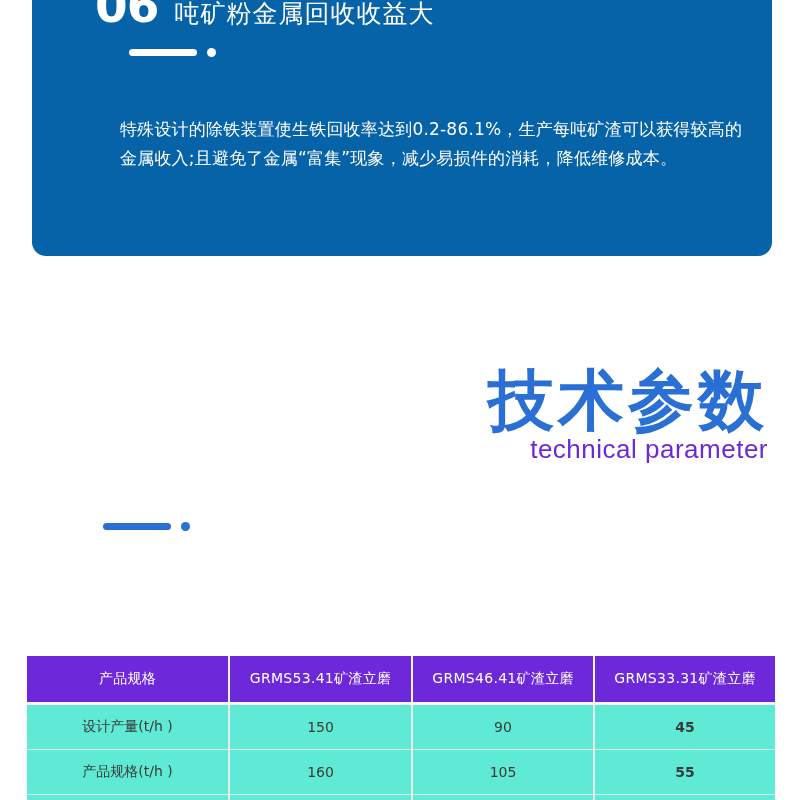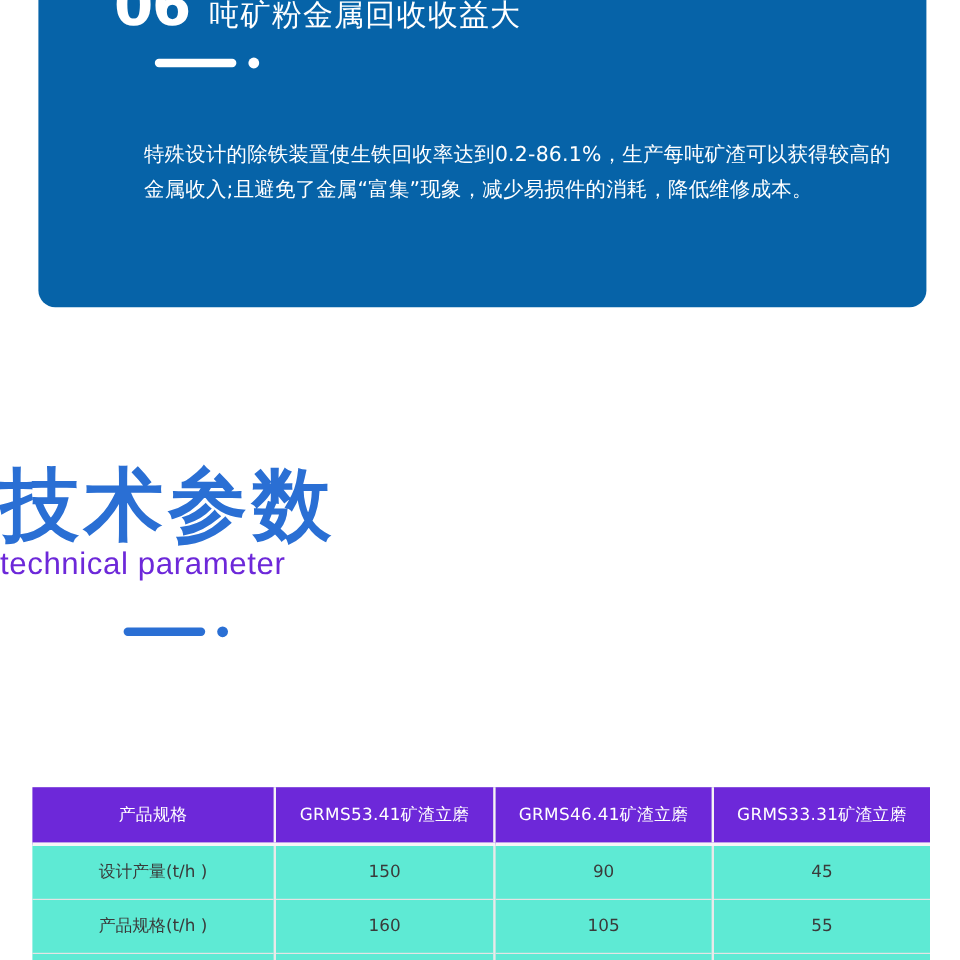--- a/index.html
+++ b/index.html
@@ -84,23 +84,23 @@
     font-size: 17px;
     line-height: 1.72;
     letter-spacing: 0.2px;
     font-family: "DejaVu Sans", "Liberation Sans", sans-serif;
   }
 
   
   .section-heading {
     position: absolute;
     left: 0;
-    top: 388px;
+    top: 368px;
     width: 768px;
-    text-align: left;
+    text-align: right;
   }
   .section-heading-cn {
     font-size: 66px;
     font-weight: bold;
     color: #2a6fd4;
     line-height: 1;
     letter-spacing: 4px;
     font-family: "DejaVu Sans", "Liberation Sans", sans-serif;
   }
   .section-heading-en {
@@ -143,21 +143,21 @@
 
   table.spec-table tbody td {
     height: 42px;
     text-align: center;
     font-size: 14px;
     color: #3a3a3a;
     background: #5eead4;
     border-right: 2px solid #e9e9e9;
     border-bottom: 1px solid #e4e4e4;
   }
-  table.spec-table tbody td:last-child { border-right: none; }
+  table.spec-table tbody td:last-child { border-right: none; font-weight: bold; }
   table.spec-table tbody tr:first-child td { border-top: 3px solid #f6f6f6; }
 </style>
 </head>
 <body>
 
 <div class="feature-card">
 
   <div class="feature-head">
     <span class="feature-number">06</span>
     <span class="feature-title">吨矿粉金属回收收益大</span>

